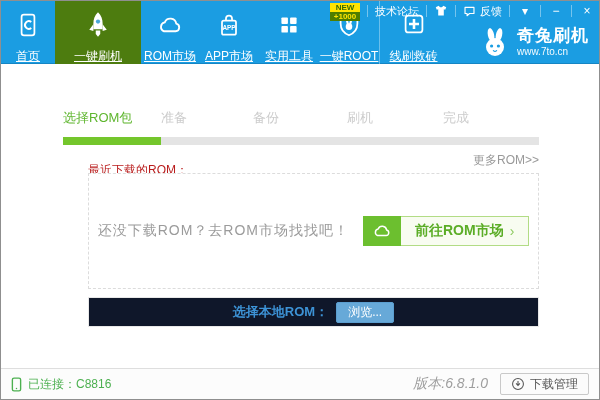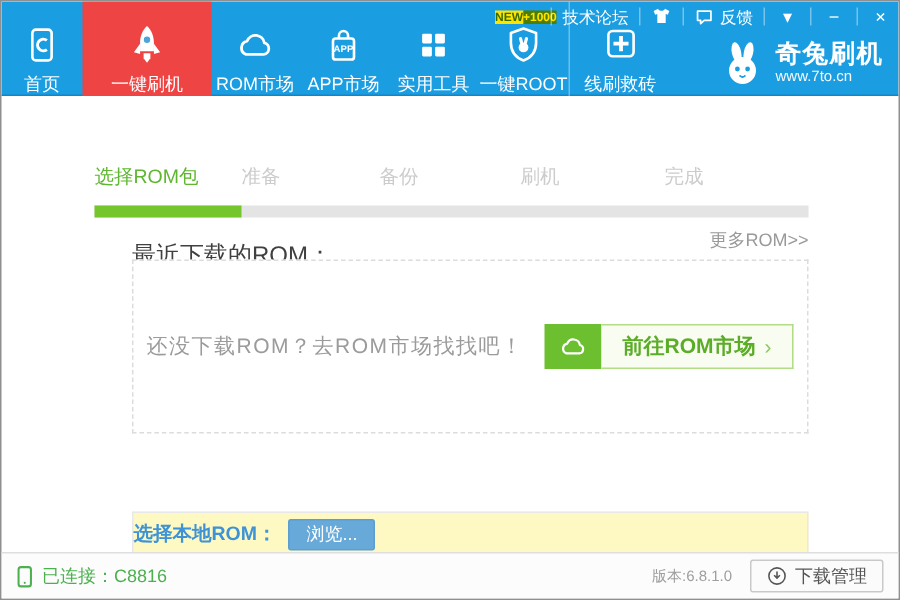--- a/index.html
+++ b/index.html
@@ -9,39 +9,39 @@
     border:1px solid #8f8f8f; overflow:hidden;
   }
 
   
   .toolbar {
     position:absolute; top:0; left:0; right:0; height:63px;
     background:#1b9de2; border-bottom:1px solid #1585c3;
   }
   .tabs { display:flex; height:63px; align-items:stretch; }
   .tab {
-    display:flex; flex-direction:column; align-items:center; justify-content:flex-end;
-    padding-top:8px; color:#fff; cursor:pointer; flex:none;
+    display:flex; flex-direction:column; align-items:center; justify-content:space-between;
+    padding-top:8px; color:#fff; cursor:pointer; flex:none;text-decoration:underline;
   }
   .tab .ticon { height:32px; display:flex; align-items:center; justify-content:center; }
   .tab .tlabel { font-size:12px; line-height:16px; margin-top:2px; white-space:nowrap; }
-  .tab.active { background:#ef4444; }
+  .tab.active { background:#4d7c0f; }
   .tab.divided { border-left:1px solid rgba(255,255,255,.35); }
   .t-home{width:54px}.t-flash{width:86px}.t-rom{width:58px}.t-app{width:60px}
   .t-tools{width:60px}.t-root{width:60px}.t-rescue{width:68px}
 
   
   .topbar {
     position:absolute; top:0; right:4px; height:20px;
     display:flex; align-items:center; color:#fff; font-size:11px;
   }
   .topbar .sep { width:1px; height:12px; background:rgba(255,255,255,.4); margin:0 7px; }
   .top-link { display:flex; align-items:center; gap:4px; cursor:pointer; white-space:nowrap; }
   .winbtn { width:16px; text-align:center; font-size:12px; cursor:pointer; line-height:20px; }
-  .badge { display:flex; flex-direction:row; width:30px; line-height:9px;
+  .badge { display:flex; flex-direction:column; width:30px; line-height:9px;
            font-size:8px; font-weight:bold; text-align:center; margin-top:1px; }
   .badge .b1 { background:#ffe400; color:#3a6b00; }
   .badge .b2 { background:#4f7d00; color:#ffe400; }
 
   
   .logo { position:absolute; right:10px; top:25px; display:flex; align-items:center; gap:6px; color:#fff; }
   .logo-text { display:flex; flex-direction:column; line-height:1; }
   .logo-title { font-size:17px; font-weight:bold; letter-spacing:1px; }
   .logo-url { font-size:10px; margin-top:3px; opacity:.95; }
 
@@ -50,56 +50,56 @@
   .step { position:absolute; top:0; font-size:13px; color:#ccc; white-space:nowrap; }
   .step.active { color:#5fb62f; }
   .s0{left:0}.s1{left:98px}.s2{left:190px}.s3{left:284px}.s4{left:380px}
 
   .progress { position:absolute; left:62px; top:136px; width:476px; height:8px; background:#e4e4e4; }
   .progress-fill { height:8px; background:#74c62c; }
 
   
   .recent-row { position:absolute; left:87px; top:151px; width:451px; height:16px;
                 display:flex; justify-content:space-between; align-items:center; }
-  .recent-label { font-size:16px; color:#404040;margin-top:20px; }
+  .recent-label { font-size:12px; color:#b91c1c;margin-top:20px; }
   .more-link { font-size:12px; color:#999; cursor:pointer; }
 
   .drop-zone {
     position:absolute; left:87px; top:172px; width:451px; height:116px;
     border:1px dashed #dcdcdc; background:#fff;
     display:flex; flex-direction:row; align-items:center; justify-content:center; gap:14px;
   }
   .empty-msg { font-size:14px; color:#9b9b9b; letter-spacing:1px; }
   .cta { display:flex; height:30px; cursor:pointer; }
   .cta-iconbox { width:38px; background:#6cbf2f; display:flex; align-items:center; justify-content:center; }
   .cta-label { display:flex; align-items:center; gap:6px; padding:0 14px;
                background:#f8fcf1; border:1px solid #b2dc85; border-left:none;
                color:#5bad27; font-size:14px; font-weight:bold; }
   .cta-arrow { font-size:14px; color:#8cc95e; font-weight:normal; }
 
   
   .local-bar {
     position:absolute; left:87px; top:296px; width:451px; height:30px;
-    border:1px solid #e8e8e8; background:#fef9c3;
-    display:flex; align-items:center; justify-content:flex-start; gap:8px;margin-top:44px;
+    border:1px solid #e8e8e8; background:#0f172a;
+    display:flex; align-items:center; justify-content:center; gap:8px;
   }
   .local-label { font-size:13px; font-weight:bold; color:#3d93d6; }
   .browse-btn { width:58px; height:21px; background:#67a9d8; border:1px solid #5b9ecf;
                 border-radius:2px; color:#fff; font-size:12px; line-height:19px;
                 text-align:center; cursor:pointer; }
 
   
   .statusbar {
     position:absolute; left:0; right:0; bottom:0; height:31px;
     border-top:1px solid #dedede; background:#fcfcfc;
     display:flex; align-items:center; padding:0 10px;
   }
   .connected { display:flex; align-items:center; gap:6px; color:#4cb050; font-size:12px; }
   .sb-right { margin-left:auto; display:flex; align-items:center; gap:12px; }
-  .version { font-size:10px; color:#9e9e9e; }
+  .version { font-size:14px; color:#9e9e9e;font-style:italic; }
   .dl-btn { display:flex; align-items:center; gap:5px; height:22px; padding:0 10px;
             border:1px solid #c9c9c9; border-radius:2px; background:#fbfbfb;
             color:#555; font-size:12px; cursor:pointer; }
 </style>
 </head>
 <body>
 
 <div class="window">
 
   <div class="toolbar">

